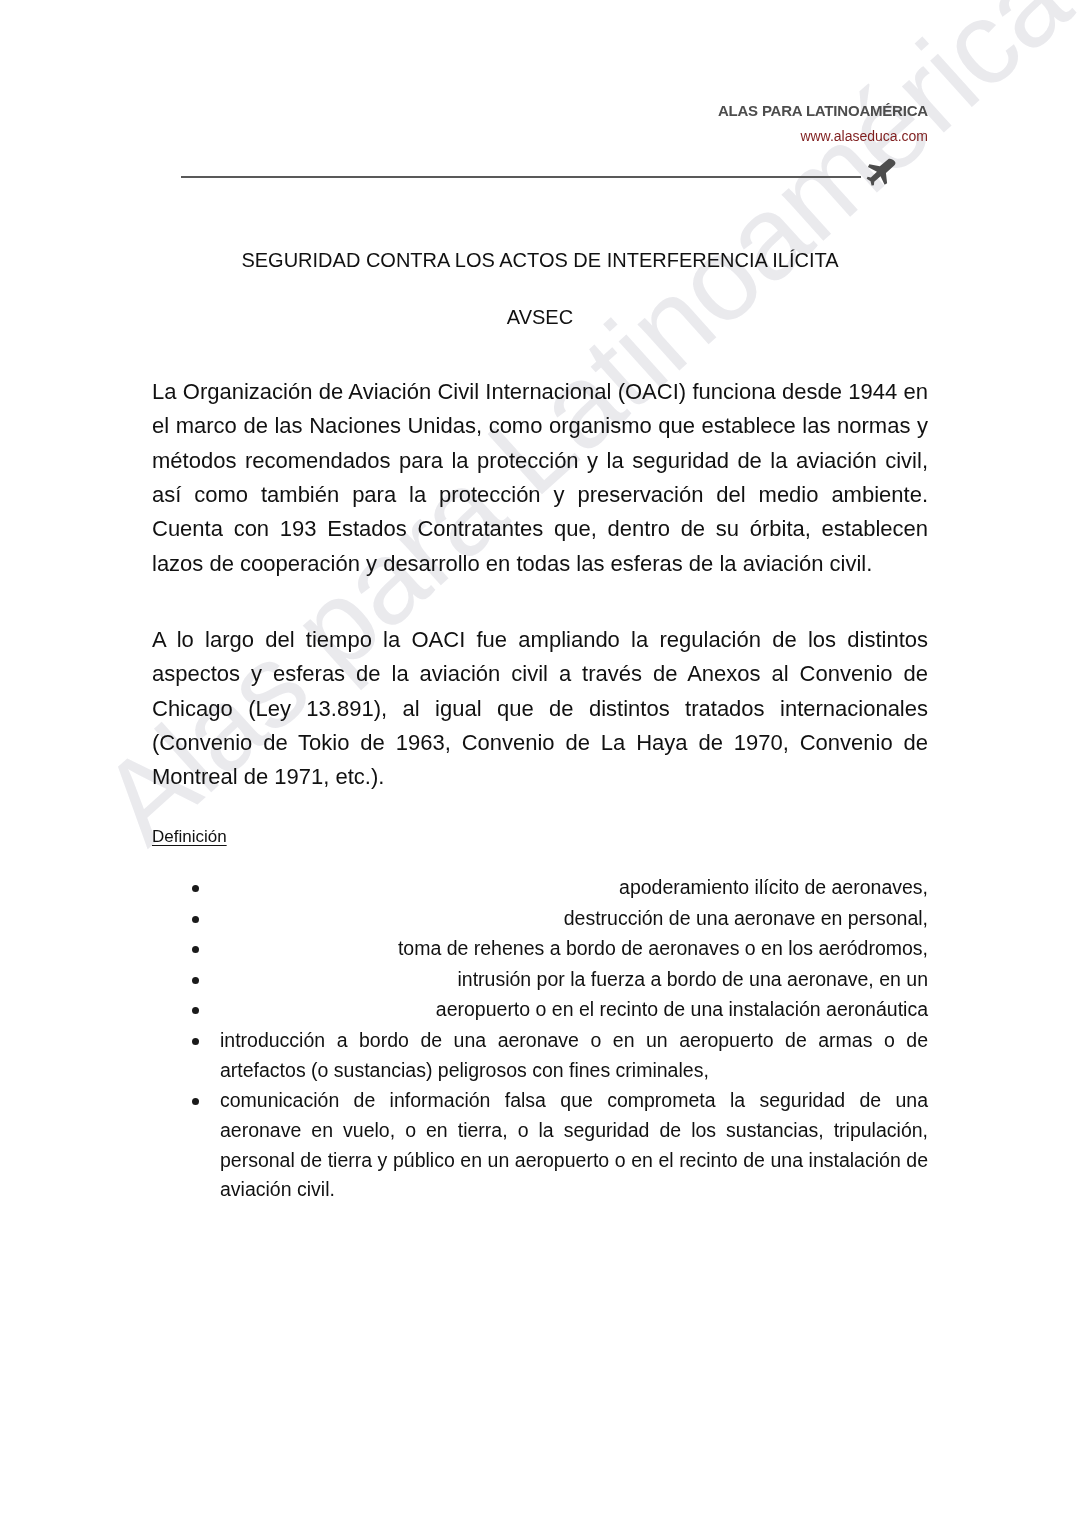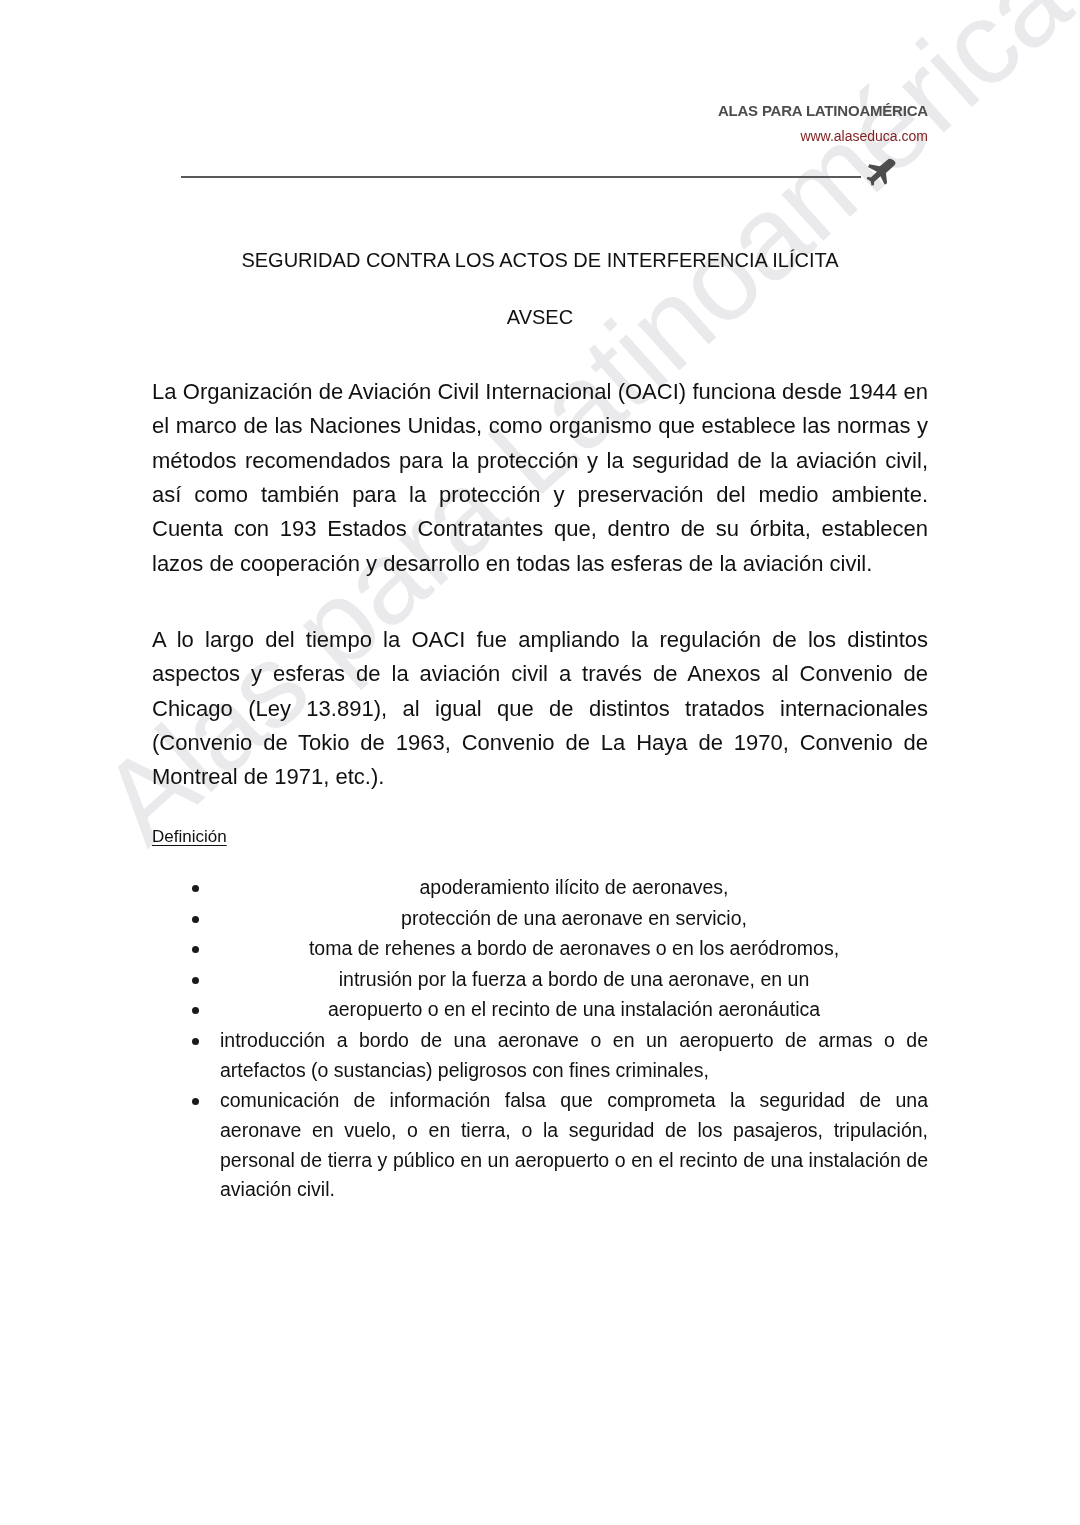--- a/index.html
+++ b/index.html
@@ -174,21 +174,21 @@
     position: absolute;
     left: -28px;
     top: 12px;
     width: 7px;
     height: 7px;
     background: #1a1a1a;
     border-radius: 50%;
   }
   
   ul.acts-list > li.single {
-    text-align: center;
+    text-align: right;
   }
 </style>
 </head>
 <body>
 
 <div class="page">
 
   <div class="watermark-layer">
     <div class="watermark-text">Alas para Latinoamérica</div>
   </div>
@@ -218,22 +218,22 @@
 
     <p class="body-text">La Organización de Aviación Civil Internacional (OACI) funciona desde 1944 en el marco de las Naciones Unidas, como organismo que establece las normas y métodos recomendados para la protección y la seguridad de la aviación civil, así como también para la protección y preservación del medio ambiente. Cuenta con 193 Estados Contratantes que, dentro de su órbita, establecen lazos de cooperación y desarrollo en todas las esferas de la aviación civil.</p>
 
     <p class="body-text">A lo largo del tiempo la OACI fue ampliando la regulación de los distintos aspectos y esferas de la aviación civil a través de Anexos al Convenio de Chicago (Ley 13.891), al igual que de distintos tratados internacionales (Convenio de Tokio de 1963, Convenio de La Haya de 1970, Convenio de Montreal de 1971, etc.).</p>
 
     <div class="section-heading">Definición</div>
 
 
     <ul class="acts-list">
       <li class="single">apoderamiento ilícito de aeronaves,</li>
-      <li class="single">protección de una aeronave en servicio,</li>
+      <li class="single">destrucción de una aeronave en personal,</li>
       <li class="single">toma de rehenes a bordo de aeronaves o en los aeródromos,</li>
       <li class="single">intrusión por la fuerza a bordo de una aeronave, en un</li>
       <li class="single">aeropuerto o en el recinto de una instalación aeronáutica</li>
       <li>introducción a bordo de una aeronave o en un aeropuerto de armas o de artefactos (o sustancias) peligrosos con fines criminales,</li>
-      <li>comunicación de información falsa que comprometa la seguridad de una aeronave en vuelo, o en tierra, o la seguridad de los pasajeros, tripulación, personal de tierra y público en un aeropuerto o en el recinto de una instalación de aviación civil.</li>
+      <li>comunicación de información falsa que comprometa la seguridad de una aeronave en vuelo, o en tierra, o la seguridad de los sustancias, tripulación, personal de tierra y público en un aeropuerto o en el recinto de una instalación de aviación civil.</li>
     </ul>
 
   </div>
 </div>
 
 </body></html>

